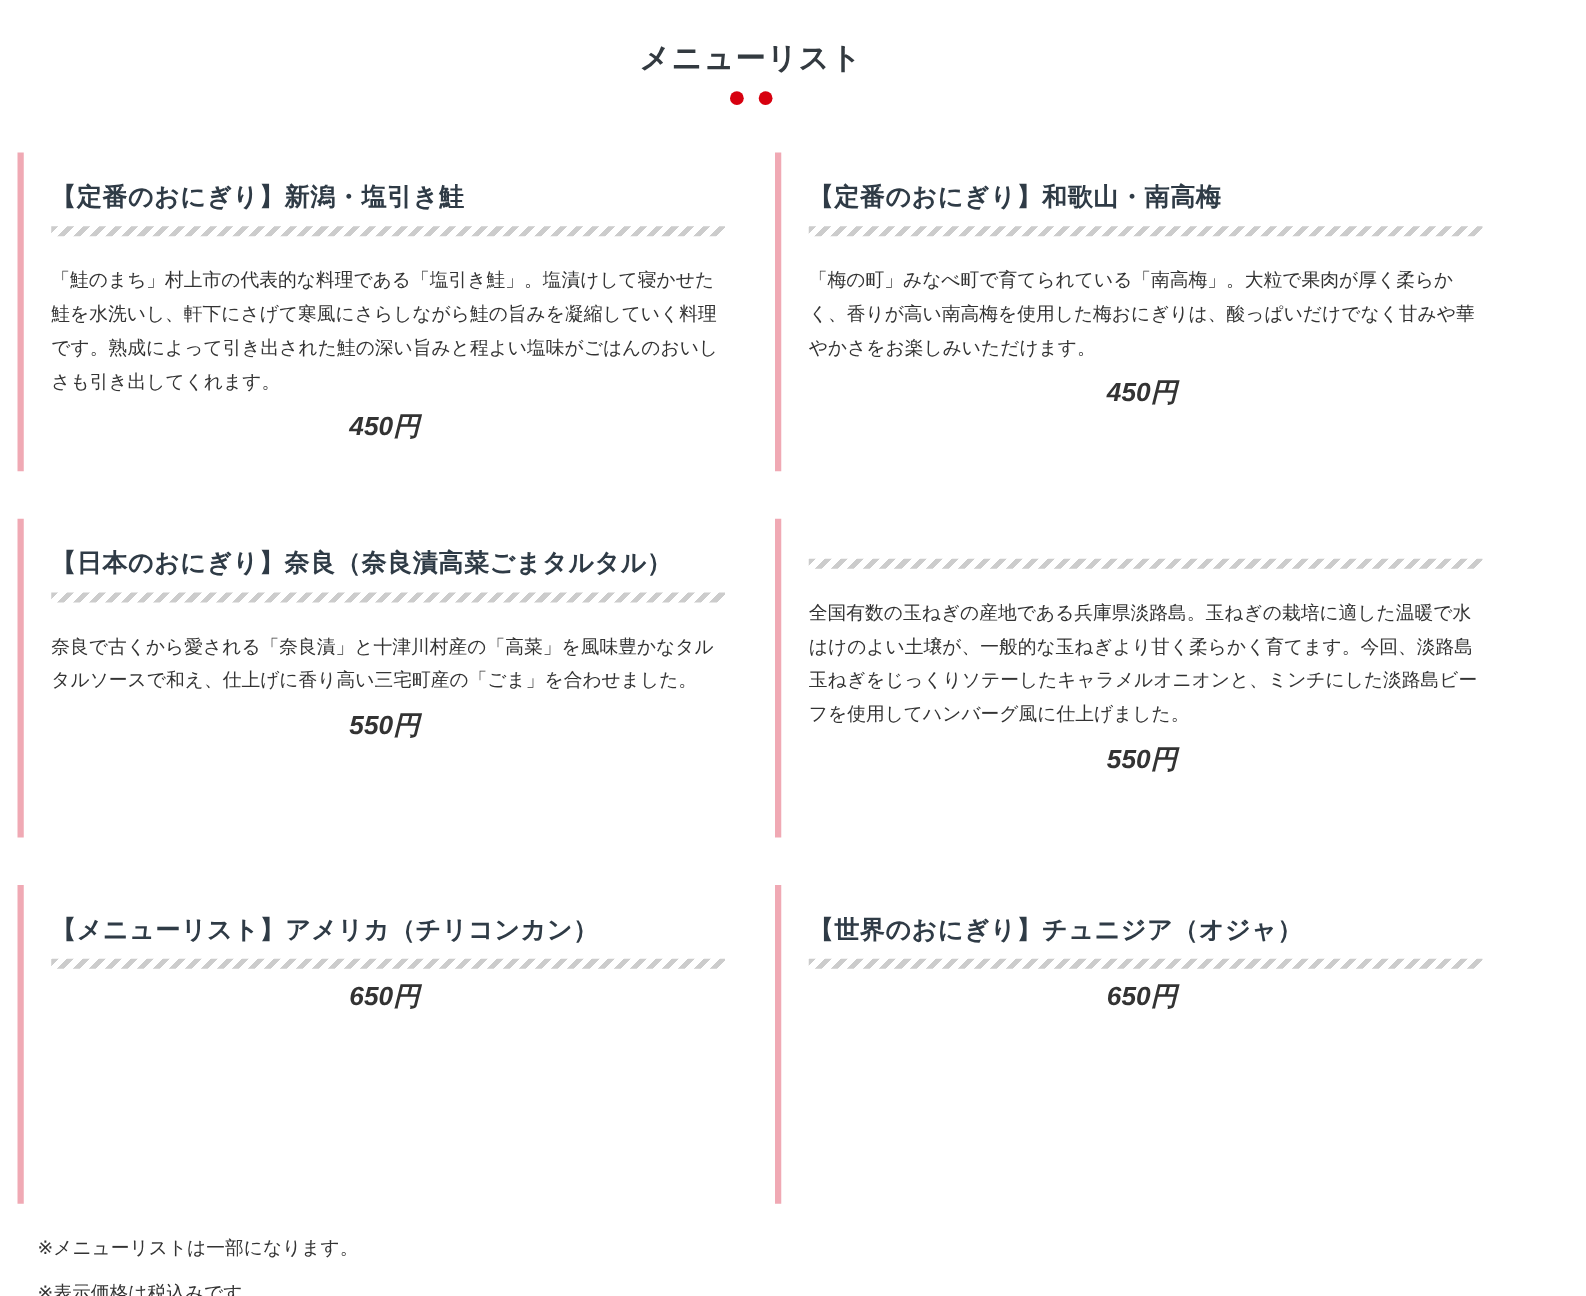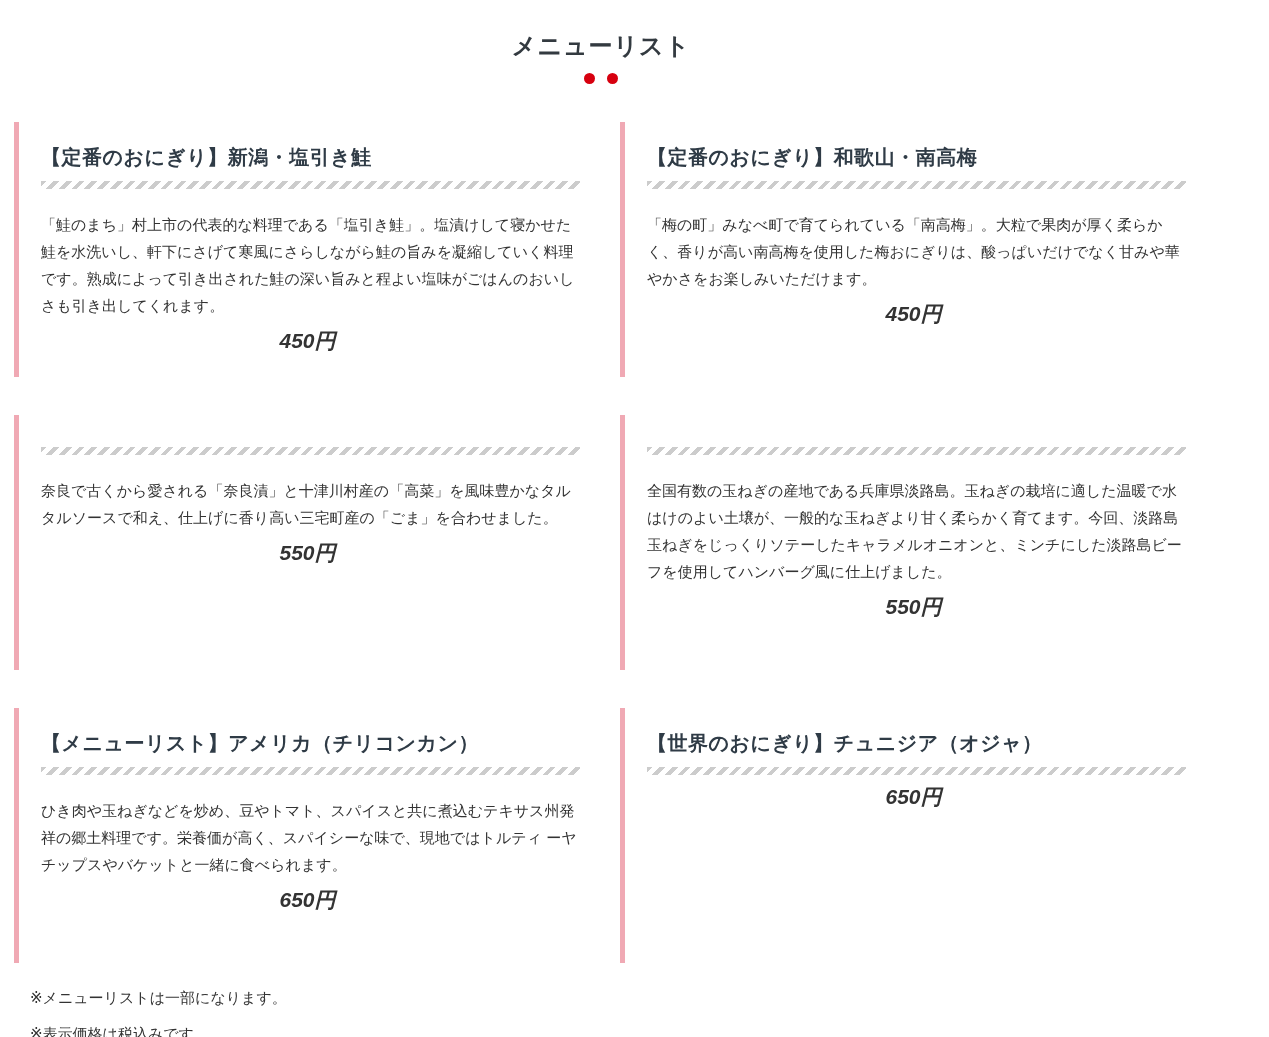--- a/index.html
+++ b/index.html
@@ -102,35 +102,35 @@
     </div>
 
     <div class="menu-item">
       <div class="item-title">【定番のおにぎり】和歌山・南高梅</div>
       <div class="hatch"></div>
       <div class="desc">「梅の町」みなべ町で育てられている「南高梅」。大粒で果肉が厚く柔らかく、香りが高い南高梅を使用した梅おにぎりは、酸っぱいだけでなく甘みや華やかさをお楽しみいただけます。</div>
       <div class="price">450円</div>
     </div>
 
     <div class="menu-item">
+      <div class="item-title">【日本のおにぎり】奈良（奈良漬高菜ごまタルタル）</div>
       <div class="hatch"></div>
       <div class="desc">奈良で古くから愛される「奈良漬」と十津川村産の「高菜」を風味豊かなタルタルソースで和え、仕上げに香り高い三宅町産の「ごま」を合わせました。</div>
       <div class="price">550円</div>
     </div>
 
     <div class="menu-item">
       <div class="hatch"></div>
       <div class="desc">全国有数の玉ねぎの産地である兵庫県淡路島。玉ねぎの栽培に適した温暖で水はけのよい土壌が、一般的な玉ねぎより甘く柔らかく育てます。今回、淡路島玉ねぎをじっくりソテーしたキャラメルオニオンと、ミンチにした淡路島ビーフを使用してハンバーグ風に仕上げました。</div>
       <div class="price">550円</div>
     </div>
 
     <div class="menu-item">
       <div class="item-title">【メニューリスト】アメリカ（チリコンカン）</div>
       <div class="hatch"></div>
-      <div class="desc">ひき肉や玉ねぎなどを炒め、豆やトマト、スパイスと共に煮込むテキサス州発祥の郷土料理です。栄養価が高く、スパイシーな味で、現地ではトルティ ーヤチップスやバケットと一緒に食べられます。</div>
       <div class="price">650円</div>
     </div>
 
     <div class="menu-item">
       <div class="item-title">【世界のおにぎり】チュニジア（オジャ）</div>
       <div class="hatch"></div>
       <div class="price">650円</div>
     </div>
 
   </div>

